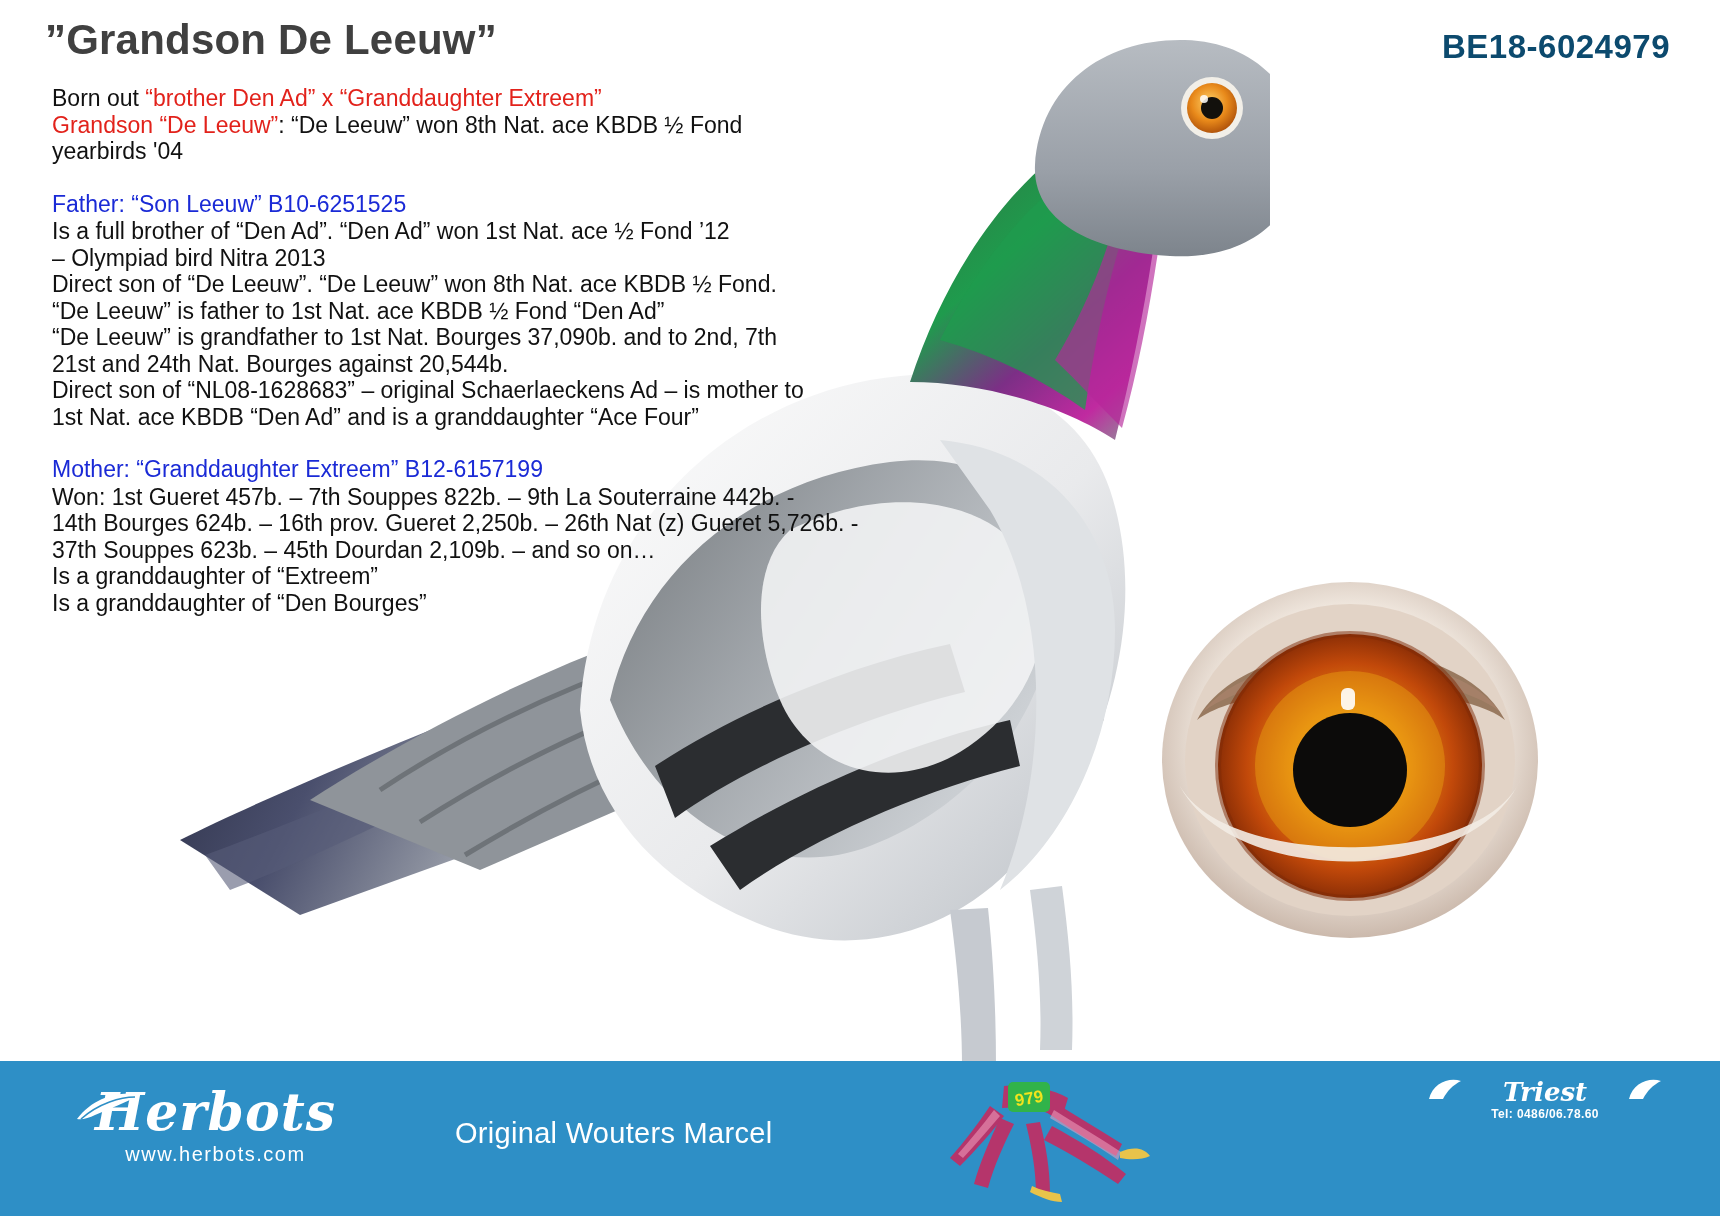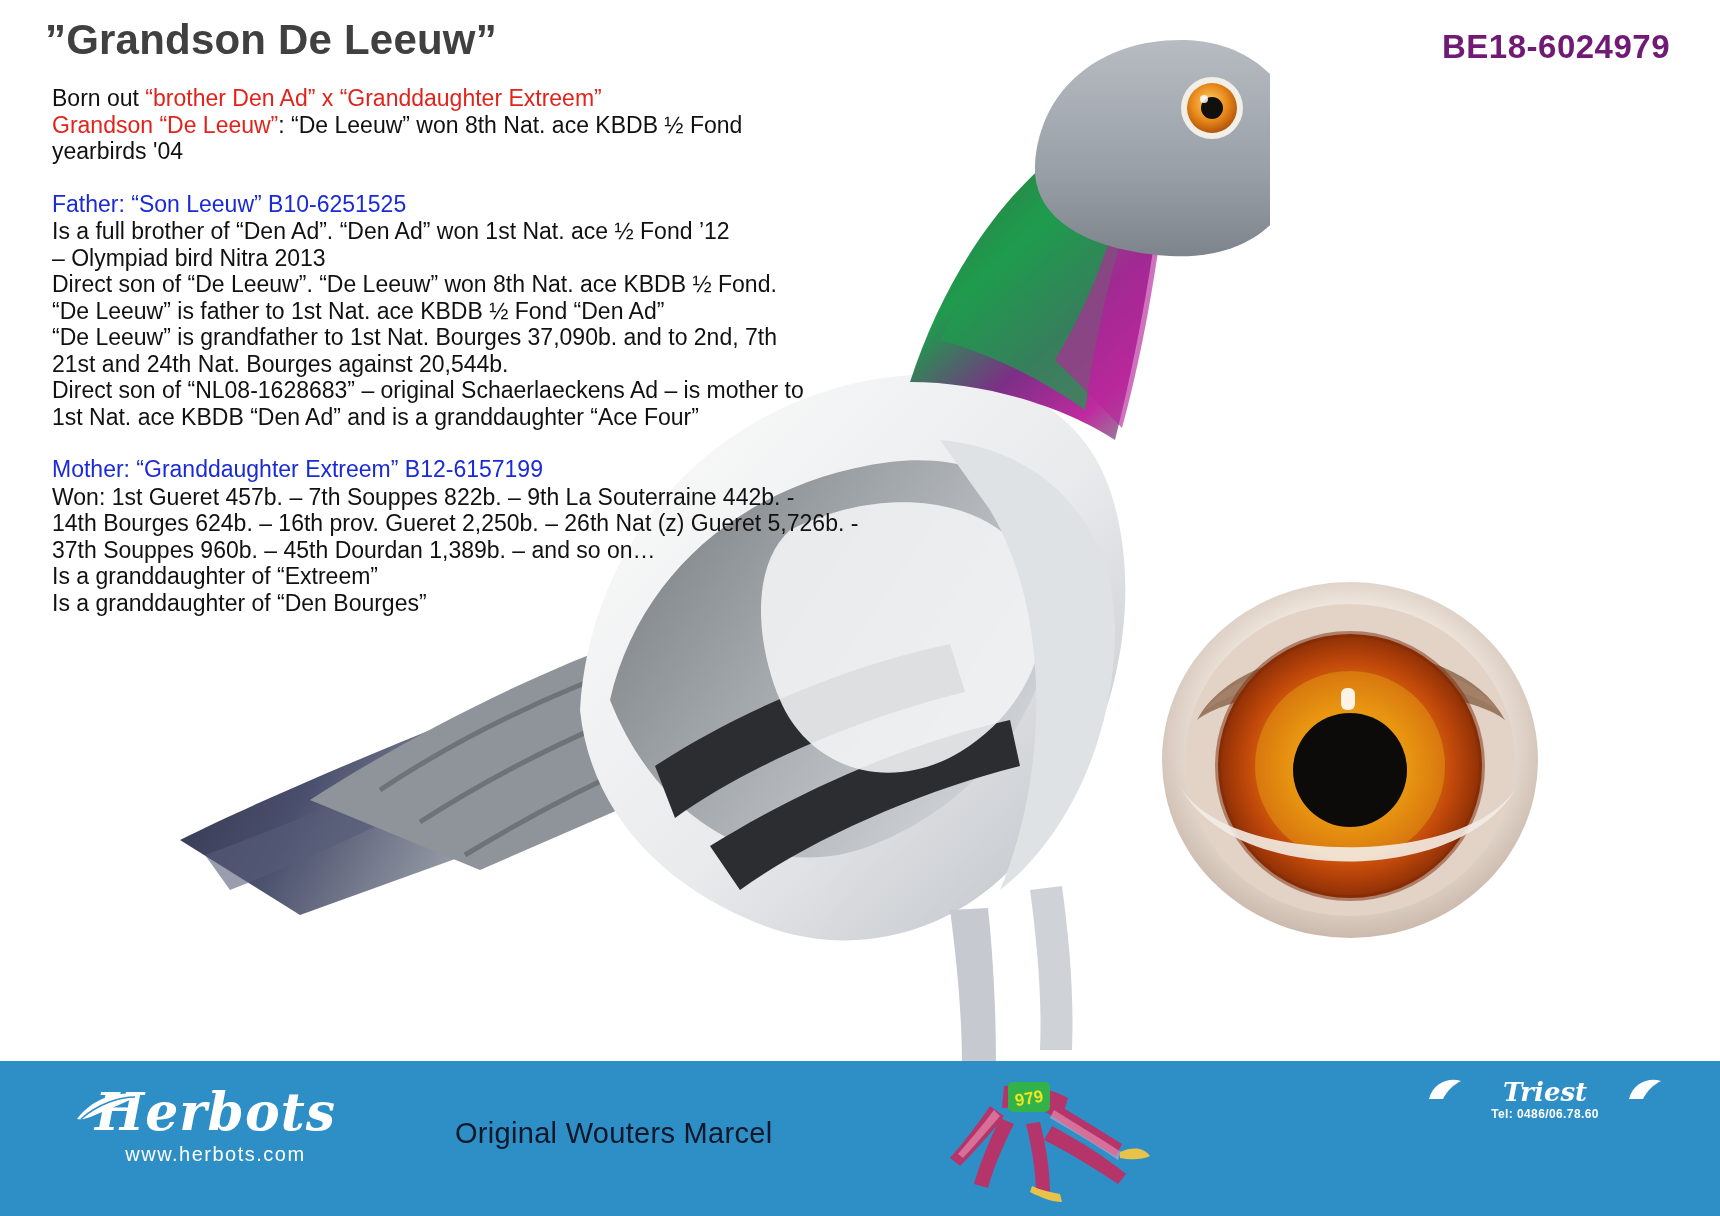--- a/index.html
+++ b/index.html
@@ -13,21 +13,21 @@
   .page{position:absolute;inset:0;background:#fff;}
 
   
   .title{
     position:absolute;left:45px;top:16px;
     font-size:42px;font-weight:bold;color:#404040;
     letter-spacing:.2px;white-space:nowrap;
   }
   .ring-number{
     position:absolute;right:50px;top:28px;
-    font-size:33px;font-weight:bold;color:#701a75;
+    font-size:33px;font-weight:bold;color:#0c4a6e;
     letter-spacing:.5px;
   }
 
   
   .text-block{
     position:absolute;left:52px;top:85px;width:790px;
     font-size:23px;line-height:26.5px;color:#111;
   }
   .ln{white-space:nowrap;}
   .red{color:#e2221b;}
@@ -61,21 +61,21 @@
   }
   .herbots-url{
     font-size:20px;letter-spacing:1.5px;margin-top:2px;
     font-family:"Liberation Sans", sans-serif;text-align:center;
   }
   .feather-icon{
     position:absolute;left:-22px;top:6px;
   }
   .footer-center{
     position:absolute;left:455px;top:56px;
-    color:#0f172a;font-size:29px;letter-spacing:.3px;
+    color:#ffffff;font-size:29px;letter-spacing:.3px;
   }
   .triest{
     position:absolute;right:72px;top:16px;width:260px;color:#fff;text-align:center;
     font-family:"DejaVu Serif", serif;
     font-weight:bold;
   }
   .triest-name{font-size:26px;font-style:italic;line-height:30px;}
   .triest-sub{font-size:28px;font-style:italic;line-height:34px;letter-spacing:.5px;}
   .triest-tel{
     font-family:"Liberation Sans", sans-serif;font-size:12px;letter-spacing:.4px;
@@ -232,21 +232,21 @@
     <div class="ln">“De Leeuw” is grandfather to 1st Nat. Bourges 37,090b. and to 2nd, 7th</div>
     <div class="ln">21st and 24th Nat. Bourges against 20,544b.</div>
     <div class="ln">Direct son of “NL08-1628683” – original Schaerlaeckens Ad – is mother to</div>
     <div class="ln">1st Nat. ace KBDB “Den Ad” and is a granddaughter “Ace Four”</div>
 
     <div class="gap"></div>
 
     <div class="ln blue sec-head">Mother: “Granddaughter Extreem” B12-6157199</div>
     <div class="ln">Won: 1st Gueret 457b. – 7th Souppes 822b. – 9th La Souterraine 442b. -</div>
     <div class="ln">14th Bourges 624b. – 16th prov. Gueret 2,250b. – 26th Nat (z) Gueret 5,726b. -</div>
-    <div class="ln">37th Souppes 960b. – 45th Dourdan 1,389b. – and so on…</div>
+    <div class="ln">37th Souppes 623b. – 45th Dourdan 2,109b. – and so on…</div>
     <div class="ln">Is a granddaughter of “Extreem”</div>
     <div class="ln">Is a granddaughter of “Den Bourges”</div>
   </div>
 
   <div class="footer">
     <div class="footer-inner">
 
       <div class="herbots">
         <span class="feather-icon">
           <svg width="70" height="38" viewBox="0 0 70 38">

